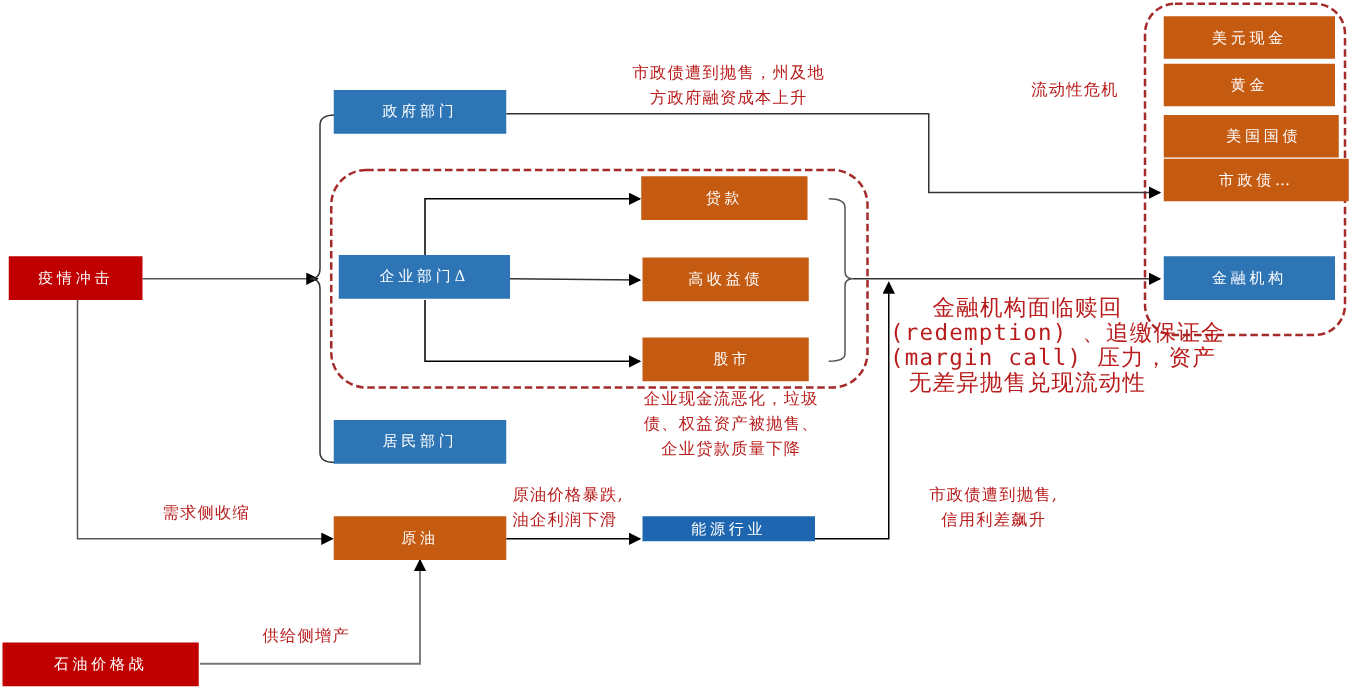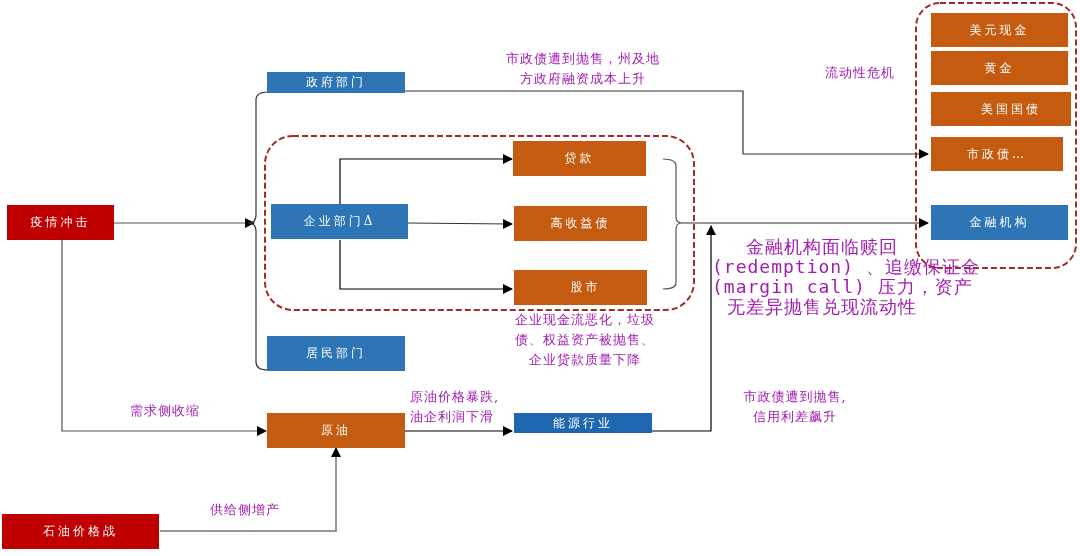--- a/index.html
+++ b/index.html
@@ -5,21 +5,21 @@
   html, body { margin: 0; padding: 0; background: #ffffff; }
   body { width: 1080px; height: 556px; position: relative; overflow: hidden;
          font-family: "DejaVu Serif", "Liberation Serif", serif; }
   svg.lines { position: absolute; left: 0; top: 0; width: 1080px; height: 556px; }
   .box { position: absolute; display: flex; align-items: center; justify-content: center;
          color: #ffffff; font-size: 12px; letter-spacing: 3px; box-sizing: border-box; }
   .red { background: #c00000; }
   .blue { background: #2e75b6; }
   .blue2 { background: #1f66b0; }
   .orange { background: #c55a11; }
-  .note { position: absolute; font-size: 13px; color: #a21caf; text-align: center;
+  .note { position: absolute; font-size: 13px; color: #b91c1c; text-align: center;
           line-height: 20px; letter-spacing: 1px; white-space: pre; }
   .note.mono { font-family: "DejaVu Sans Mono", "Liberation Mono", monospace; }
 </style>
 </head>
 <body>
 
 <svg class="lines" viewBox="0 0 1080 556">
   <defs>
     <marker id="arr" markerWidth="10" markerHeight="10" refX="9" refY="5" orient="auto" markerUnits="userSpaceOnUse">
       <path d="M0,0 L10,5 L0,10 Z" fill="#000"></path>
@@ -53,21 +53,21 @@
   <path d="M652,431 L711,431 L711,226" fill="none" stroke="#000" stroke-width="1.2" marker-end="url(#arr)"></path>
 </svg>
 
 <div class="box red" style="left:7px;top:205px;width:107px;height:35px;">
   <span>疫情冲击</span>
 </div>
 <div class="box red" style="left:2px;top:514px;width:157px;height:35px;">
   <span>石油价格战</span>
 </div>
 
-<div class="box blue" style="left:267px;top:72px;width:138px;height:21px;">
+<div class="box blue" style="left:267px;top:72px;width:138px;height:35px;">
   <span>政府部门</span>
 </div>
 <div class="box blue" style="left:271px;top:204px;width:137px;height:35px;">
   <span>企业部门Δ</span>
 </div>
 <div class="box blue" style="left:267px;top:336px;width:138px;height:35px;">
   <span>居民部门</span>
 </div>
 
 <div class="box orange" style="left:513px;top:141px;width:133px;height:35px;">
@@ -89,21 +89,21 @@
 
 <div class="box orange" style="left:931px;top:13px;width:137px;height:34px;">
   <span>美元现金</span>
 </div>
 <div class="box orange" style="left:931px;top:51px;width:137px;height:34px;">
   <span>黄金</span>
 </div>
 <div class="box orange" style="left:931px;top:92px;width:140px;height:34px;padding-left:20px;">
   <span>美国国债</span>
 </div>
-<div class="box orange" style="left:931px;top:137px;width:132px;height:34px;">
+<div class="box orange" style="left:931px;top:127px;width:148px;height:34px;">
   <span>市政债…</span>
 </div>
 <div class="box blue" style="left:931px;top:205px;width:137px;height:35px;">
   <span>金融机构</span>
 </div>
 
 <div class="note" style="left:478px;top:49px;width:210px;">市政债遭到抛售，州及地
 方政府融资成本上升</div>
 <div class="note" style="left:805px;top:63px;width:110px;">流动性危机</div>
 <div class="note" style="left:490px;top:310px;width:190px;">企业现金流恶化，垃圾

